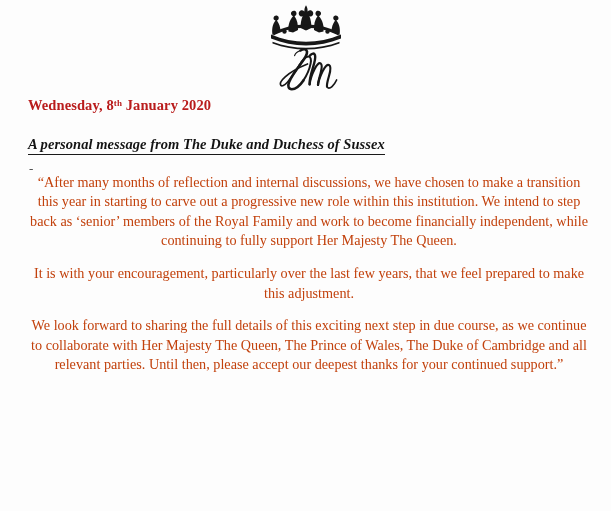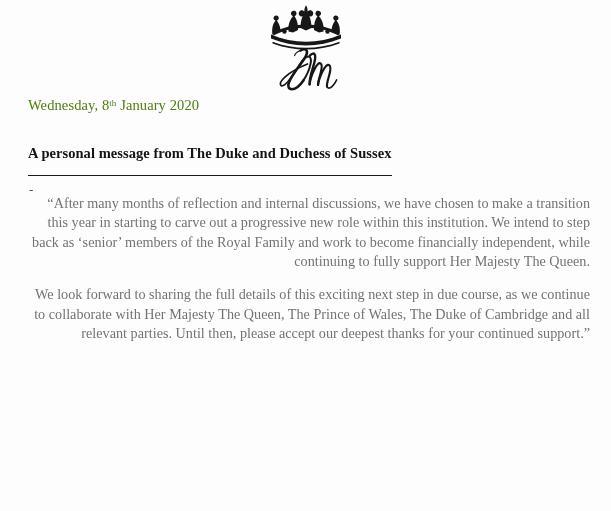--- a/index.html
+++ b/index.html
@@ -40,59 +40,60 @@
 
   
   .body-area {
     position: absolute;
     left: 28px;
     top: 96px;
     width: 562px;
   }
 
   .date-line {
-    font-weight: normal;
+    font-weight: bold;
     font-size: 14.5px;
     line-height: 18px;
     letter-spacing: 0.1px;
-    margin: 0 0 9px 0;
-    color: #4d7c0f;
+    margin: 0 0 0 0;
+    color: #b91c1c;
   }
   .date-line sup {
     font-size: 0.62em;
     vertical-align: 0.5em;
     line-height: 0;
   }
 
   .headline {
     font-weight: bold;
     font-size: 14.5px;
     line-height: 18px;
     letter-spacing: 0.05px;
     margin: 21px 0 0 0;
     color: #141414;
     display: inline-block;
     border-bottom: 1.4px solid #1a1a1a;
-    padding-bottom: 13px;
+    padding-bottom: 1px;
+    font-style: italic;
   }
 
   .stray-mark {
     font-size: 13px;
     line-height: 9px;
     color: #4a4a4a;
     margin: 9px 0 0 1px;
     height: 9px;
   }
 
   .para {
     font-size: 14.2px;
     line-height: 19.4px;
     margin: 0 0 13.5px 0;
-    color: #737373;
-    text-align: right;
+    color: #c2410c;
+    text-align: center;
     letter-spacing: 0.01px;
   }
   .para:last-child {
     margin-bottom: 9px;
   }
   .para.first {
     margin-top: 0;
   }
 </style>
 </head>
@@ -149,16 +150,17 @@
 
     <p class="date-line"><span>Wednesday, 8</span><sup>th</sup><span> January 2020</span></p>
 
     <div>
       <span class="headline">A personal message from The Duke and Duchess of Sussex</span>
     </div>
 
     <div class="stray-mark">-</div>
 
     <p class="para first">“After many months of reflection and internal discussions, we have chosen to make a transition this year in starting to carve out a progressive new role within this institution. We intend to step back as ‘senior’ members of the Royal Family and work to become financially independent, while continuing to fully support Her Majesty The Queen.</p>
+    <p class="para">It is with your encouragement, particularly over the last few years, that we feel prepared to make this adjustment.</p>
     <p class="para">We look forward to sharing the full details of this exciting next step in due course, as we continue to collaborate with Her Majesty The Queen, The Prince of Wales, The Duke of Cambridge and all relevant parties. Until then, please accept our deepest thanks for your continued support.”</p>
 
   </div>
 </div>
 
 </body></html>

